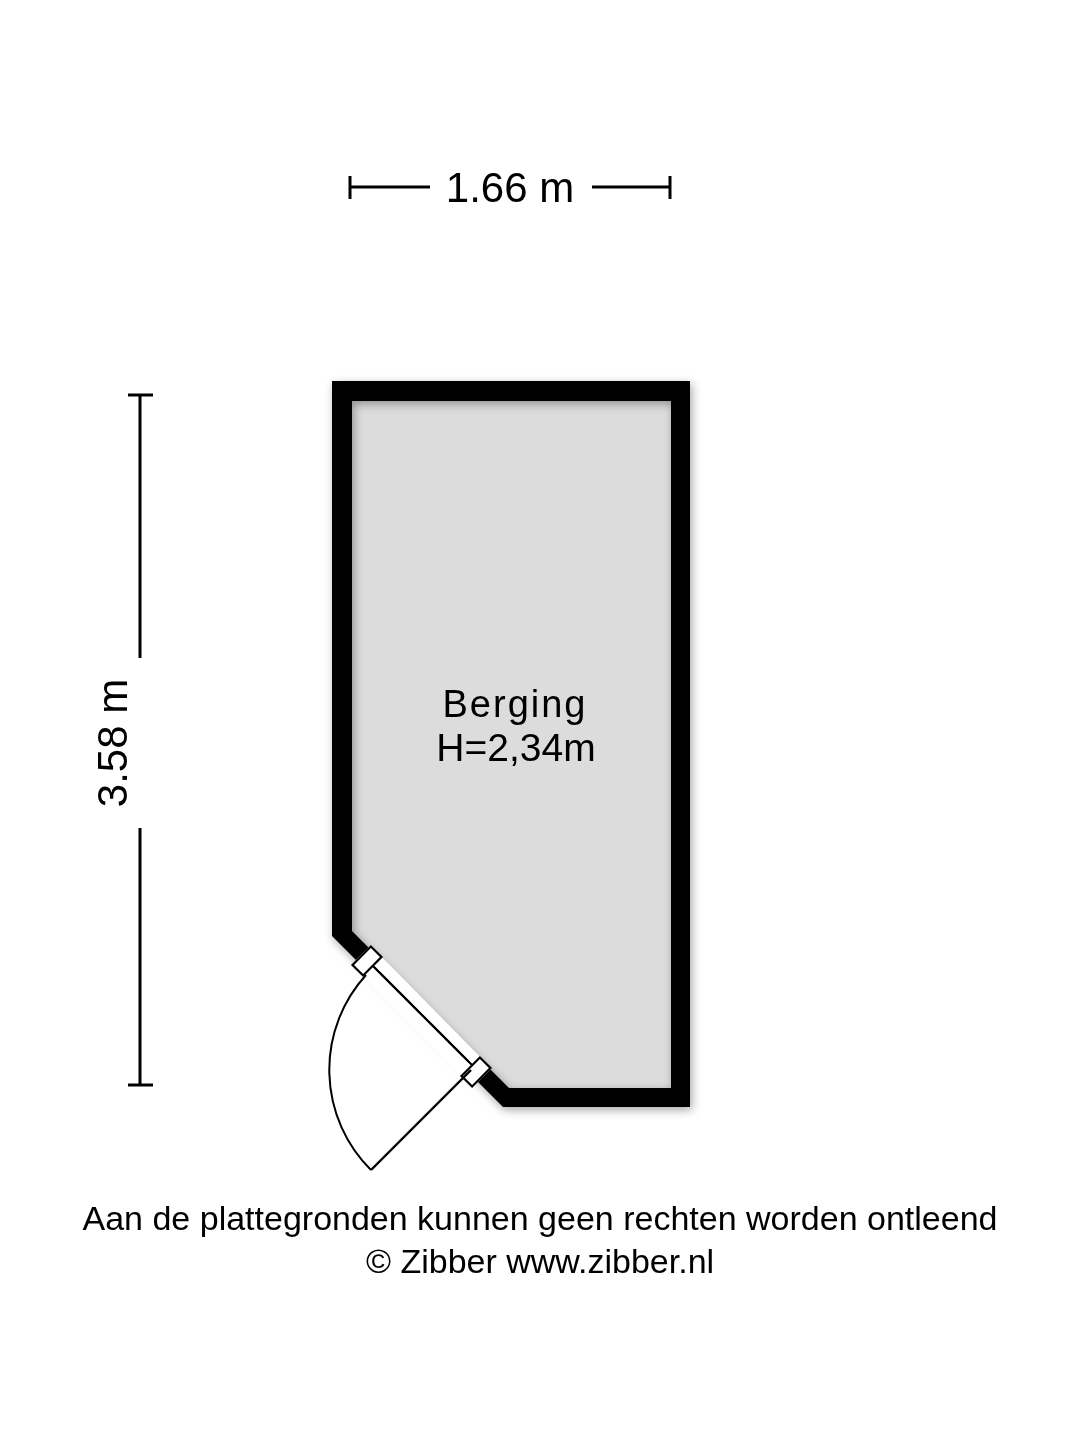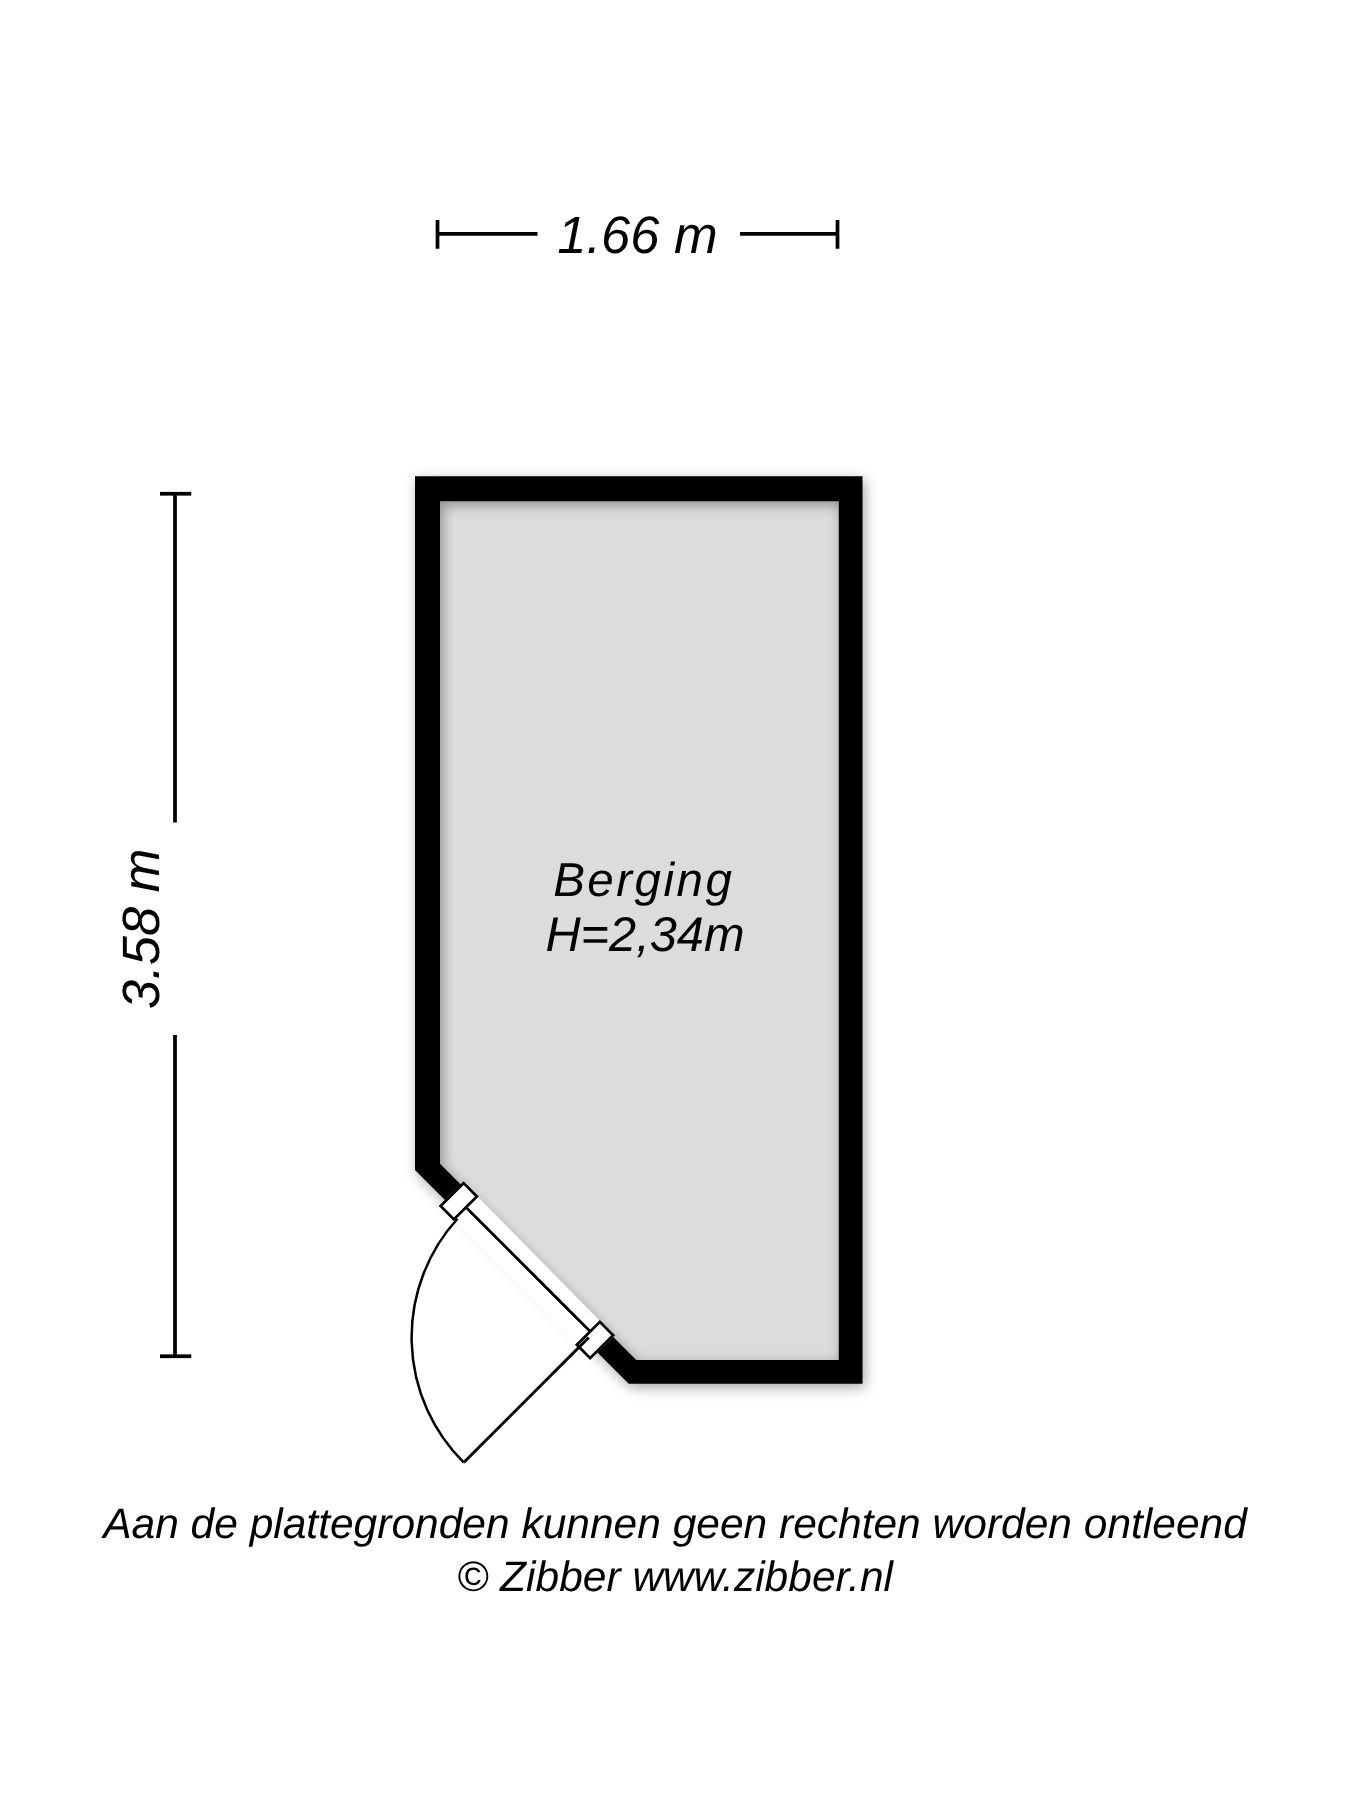--- a/index.html
+++ b/index.html
@@ -8,21 +8,20 @@
     background: #ffffff;
     width: 1080px;
     height: 1440px;
     overflow: hidden;
     font-family: "Liberation Sans", sans-serif;
   }
   .plan-wrap {
     width: 1080px;
     height: 1440px;
     position: relative;
-    font-style: italic;
   }
   svg text {
     font-family: "Liberation Sans", sans-serif;
     fill: #000000;
   }
   .dim-text { font-size: 42px; }
   .room-name { font-size: 38px; letter-spacing: 2px; }
   .room-height { font-size: 39px; }
   .footer-text { font-size: 34px; }
 </style>

